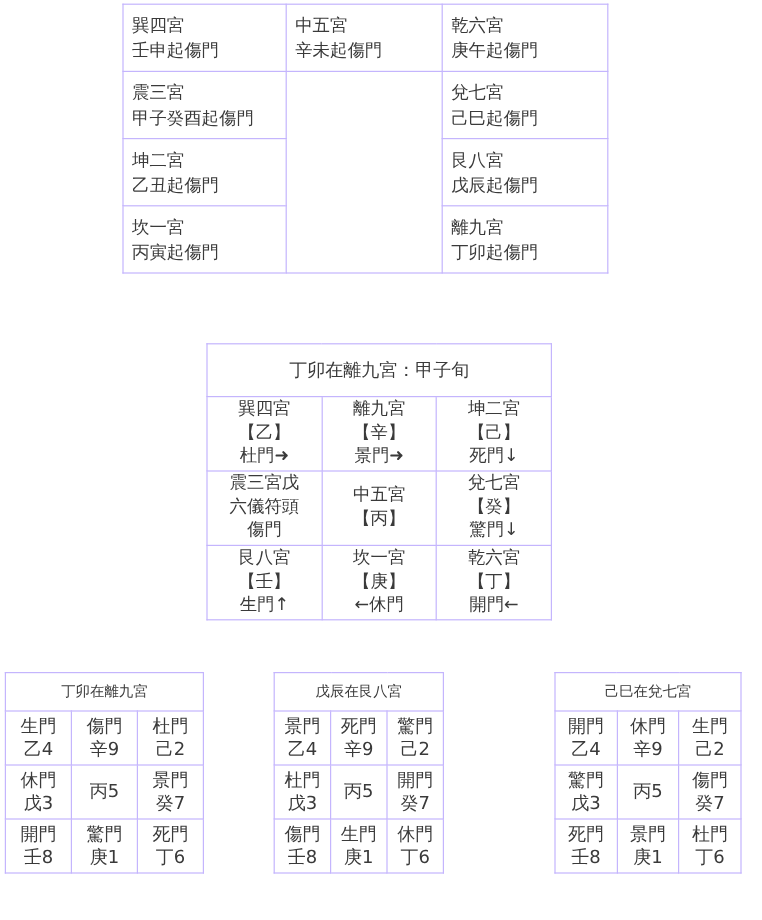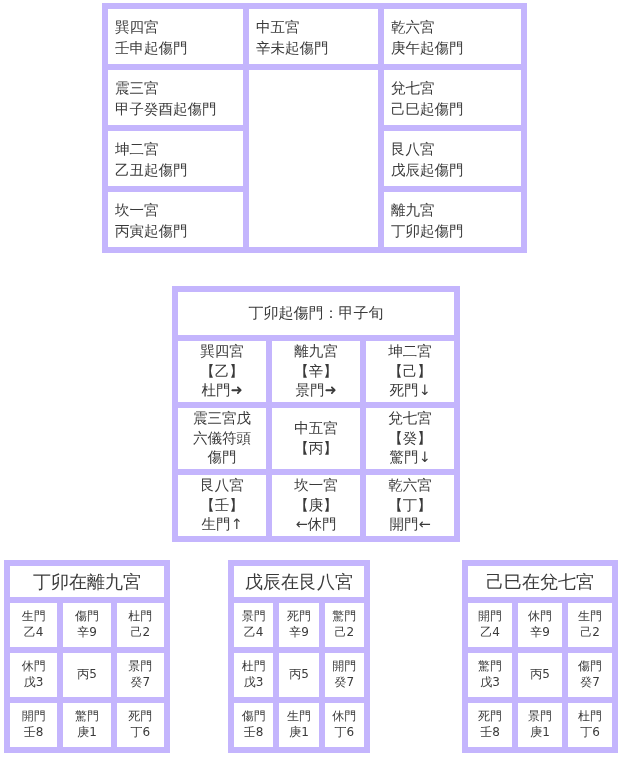--- a/index.html
+++ b/index.html
@@ -18,21 +18,21 @@
   }
 
   
   .grid {
     position: absolute;
     border-collapse: collapse;
     table-layout: fixed;
     background: #ffffff;
   }
   .grid td {
-    border: 6px solid #c4b5fd;
+    border: 1px solid #c4b5fd;
     padding: 0;
     vertical-align: middle;
     background: #ffffff;
   }
   .cell-txt {
     display: block;
     line-height: 1.35;
     white-space: pre-line;
   }
 
@@ -77,25 +77,25 @@
   #mid-table .m-col { width: 96px; }
   #mid-table .body-cell { height: 61px; }
   #mid-table .cell-txt { padding: 1px 0; }
 
   
   .bottom {
     width: 166px;
   }
   .bottom td {
     text-align: center;
-    font-size: 12px;
+    font-size: 15px;
   }
   .bottom .hdr {
     height: 31px;
-    font-size: 18px;
+    font-size: 12px;
     margin-left: 10px;
   }
   .bottom .b-col { width: 55px; }
   .bottom .body-cell { height: 44px; }
   .bottom .cell-txt { line-height: 1.3; }
 
   #bot-table-1 { left: 4px;   top: 560px; width: 166px; }
   #bot-table-2 { left: 228px; top: 560px; width: 142px; }
   #bot-table-3 { left: 462px; top: 560px; width: 156px; }
   #bot-table-2 .b-col { width: 56px; }
@@ -151,21 +151,21 @@
 丁卯起傷門</span>
         </td>
     </tr>
   </tbody>
 </table>
 
 <table class="grid" id="mid-table">
   <tbody>
     <tr>
       <td class="hdr" colspan="3">
-          <span class="cell-txt">丁卯起傷門：甲子旬</span>
+          <span class="cell-txt">丁卯在離九宮：甲子旬</span>
         </td>
     </tr>
     <tr>
       <td class="m-col body-cell">
           <span class="cell-txt">巽四宮
 【乙】
 杜門➜</span>
         </td>
       <td class="m-col body-cell">
           <span class="cell-txt">離九宮

